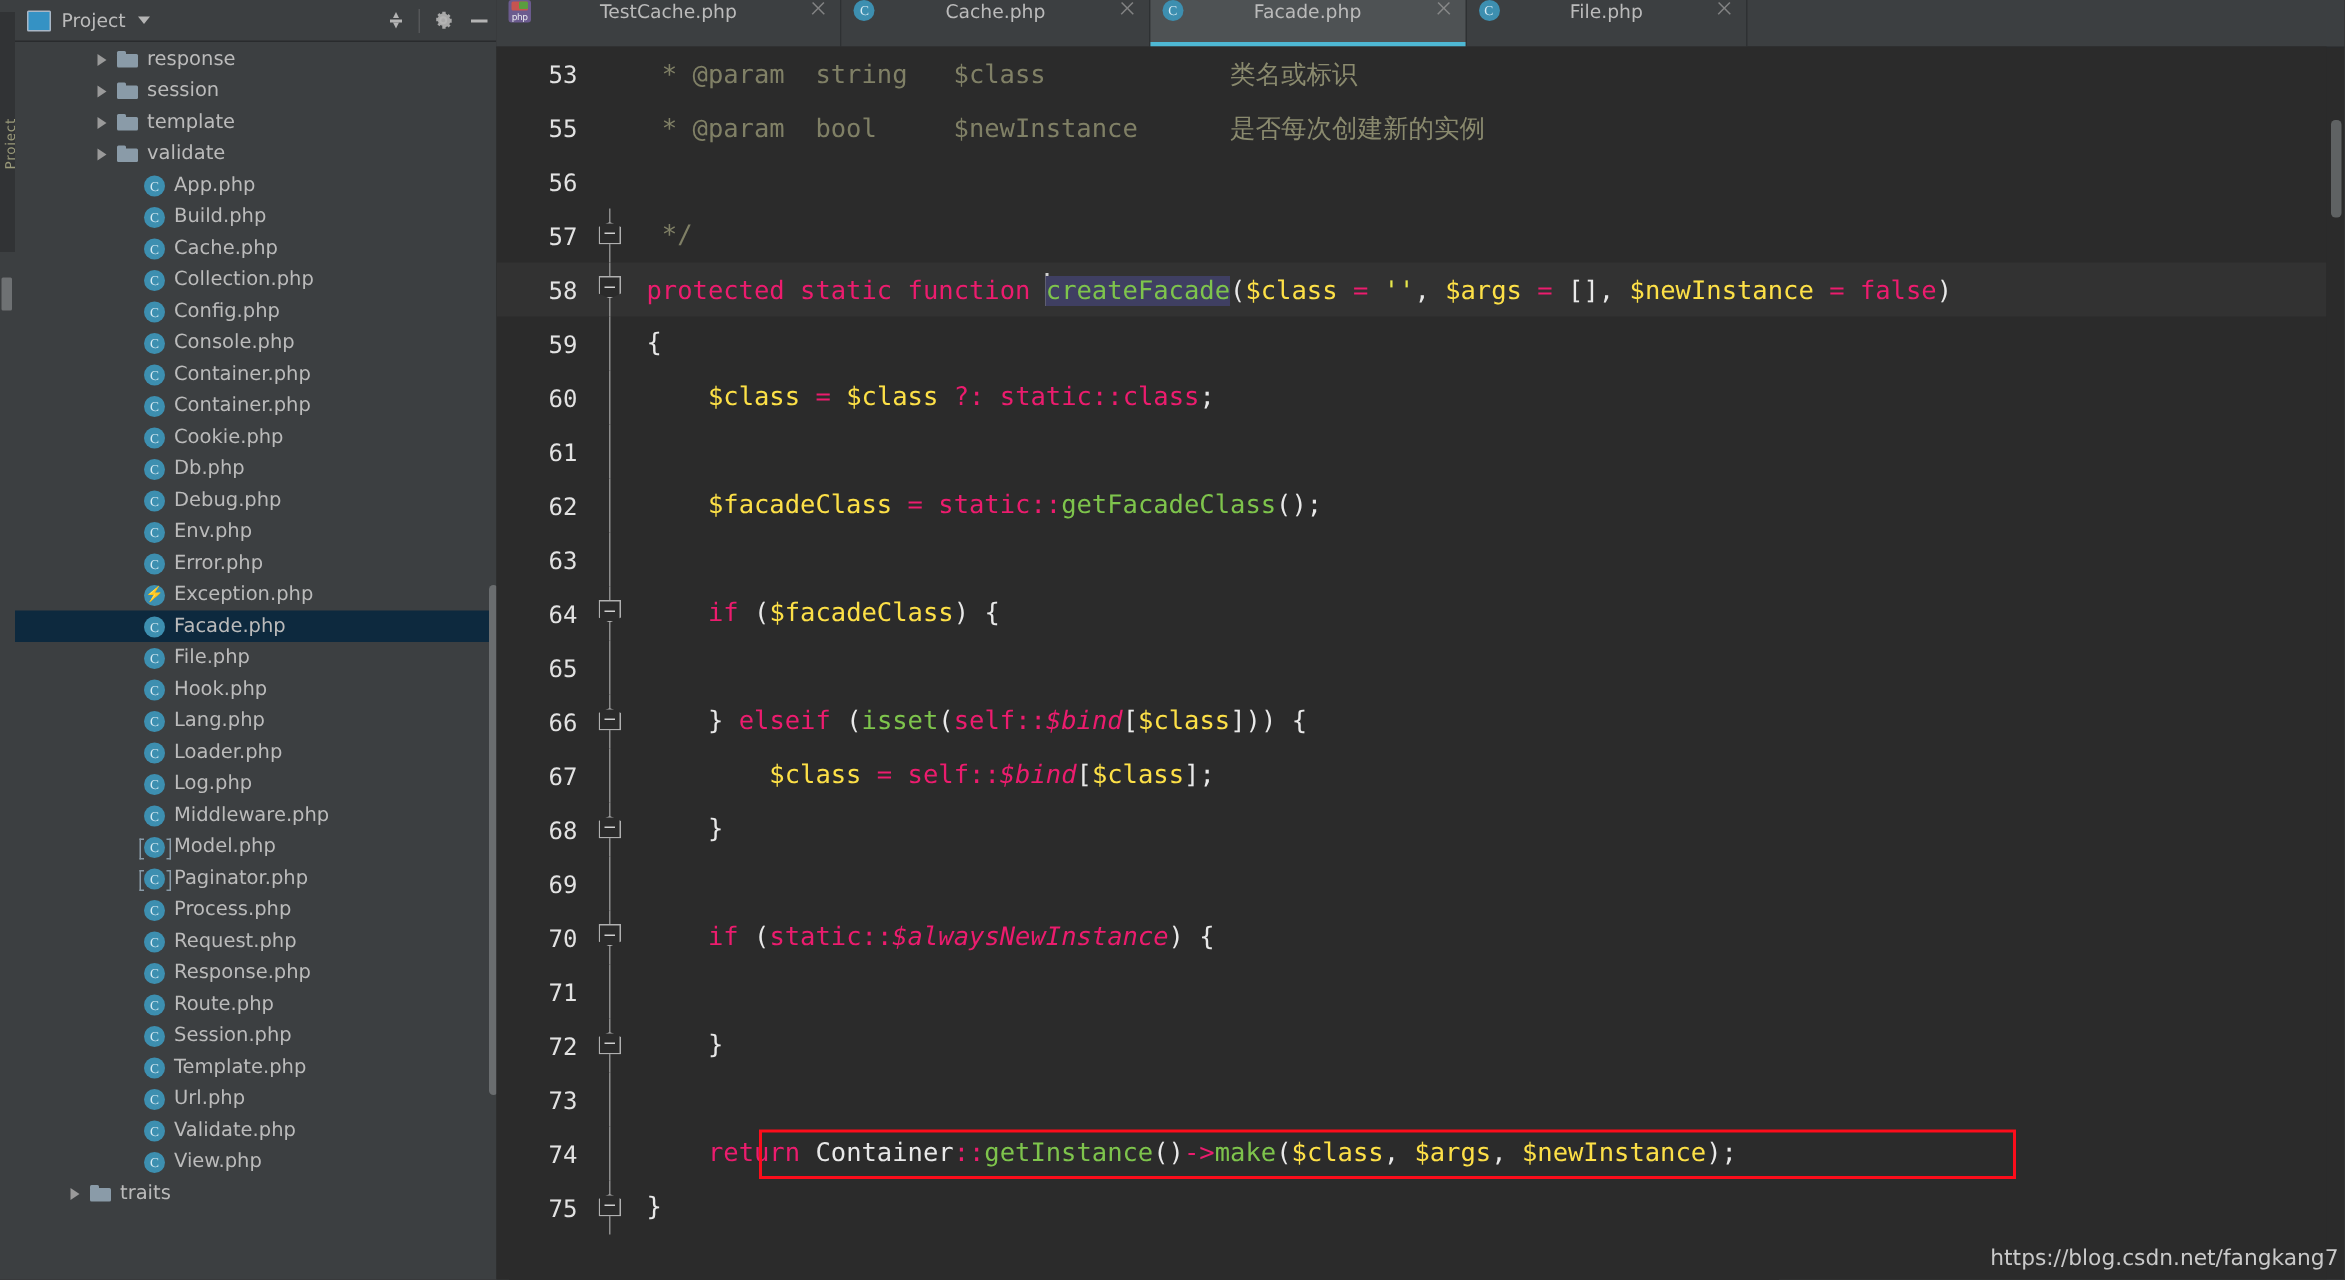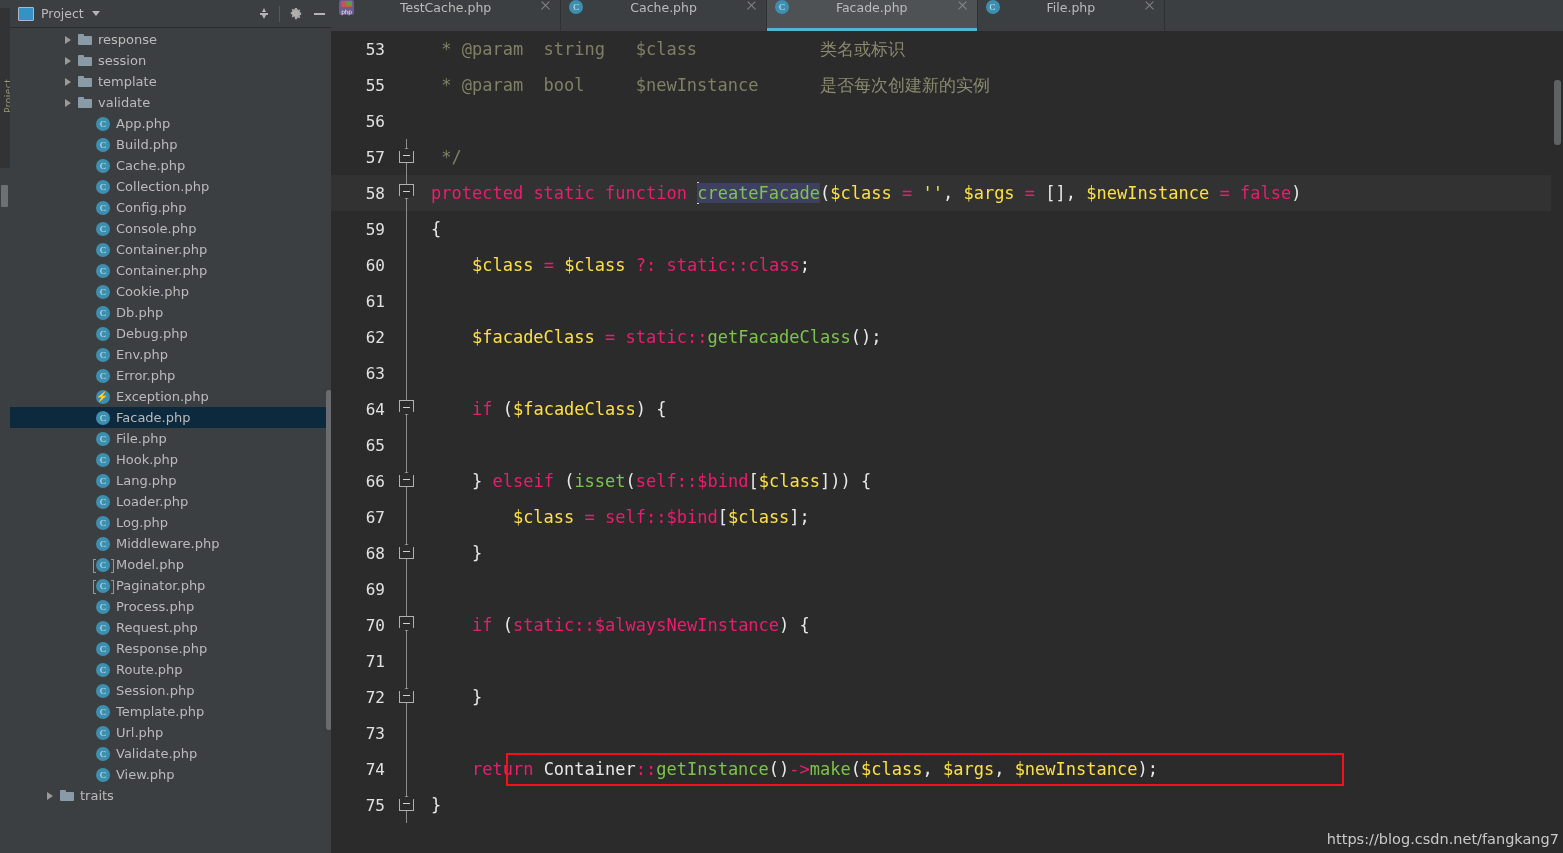--- a/index.html
+++ b/index.html
@@ -340,21 +340,21 @@
   }
   .ctext {
     flex: 1 1 auto;
     white-space: pre;
     color: #a9b7c6;
     padding-left: 10px;
   }
   .kw2  { color: #ec1c6e; }
   .fn   { color: #7ec44c; }
   .var  { color: #fde047; }
-  .varf { color: #ec1c6e; }
+  .varf { color: #ec1c6e; font-style: italic; }
   .cls  { color: #e8e8e8; }
   .op   { color: #ec1c6e; }
   .str  { color: #e6e64b; }
   .pun  { color: #e8e8e8; }
   .cmt  { color: #808066; margin-top: 40px; }
   .cmtcn { color: #8a8a6e; }
 
   .sel {
     background: #3f3f62;
     position: relative;

